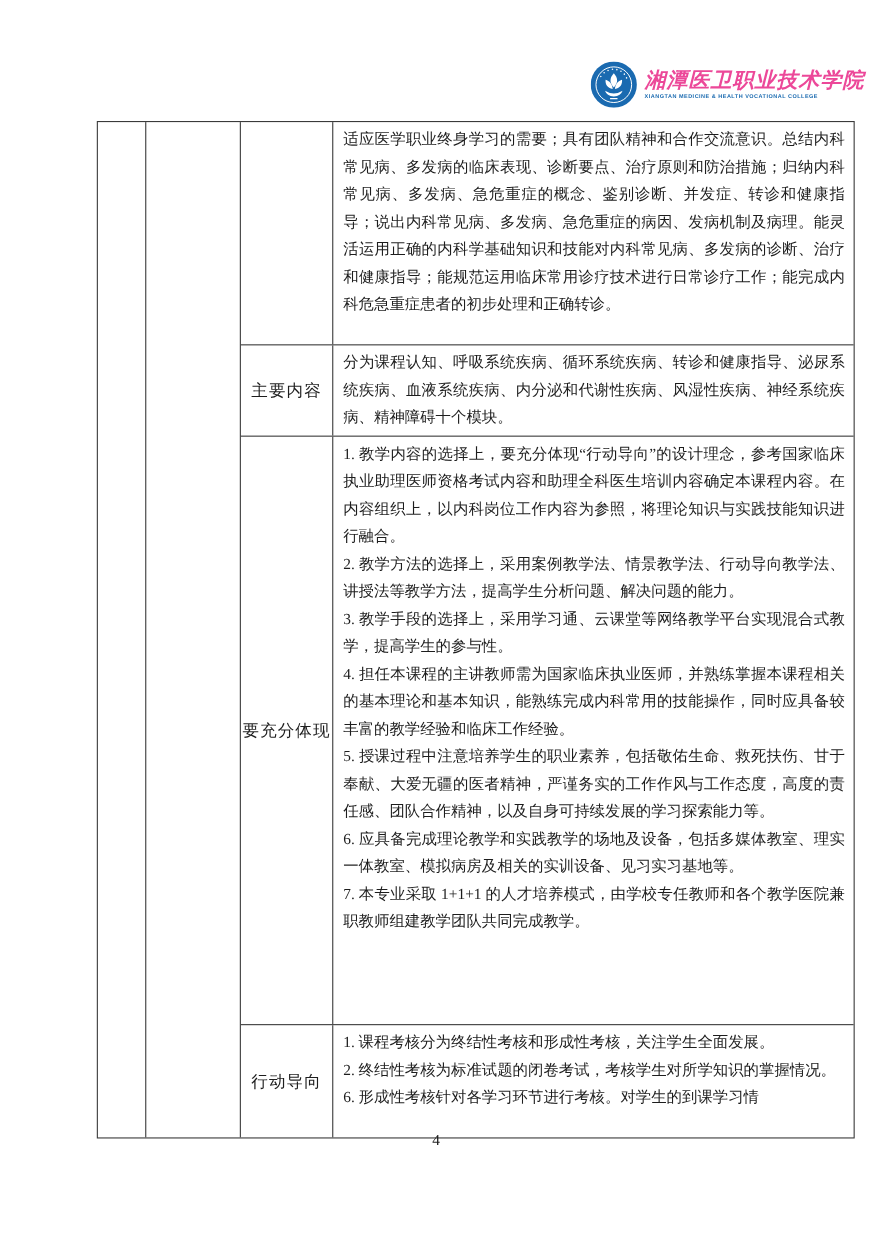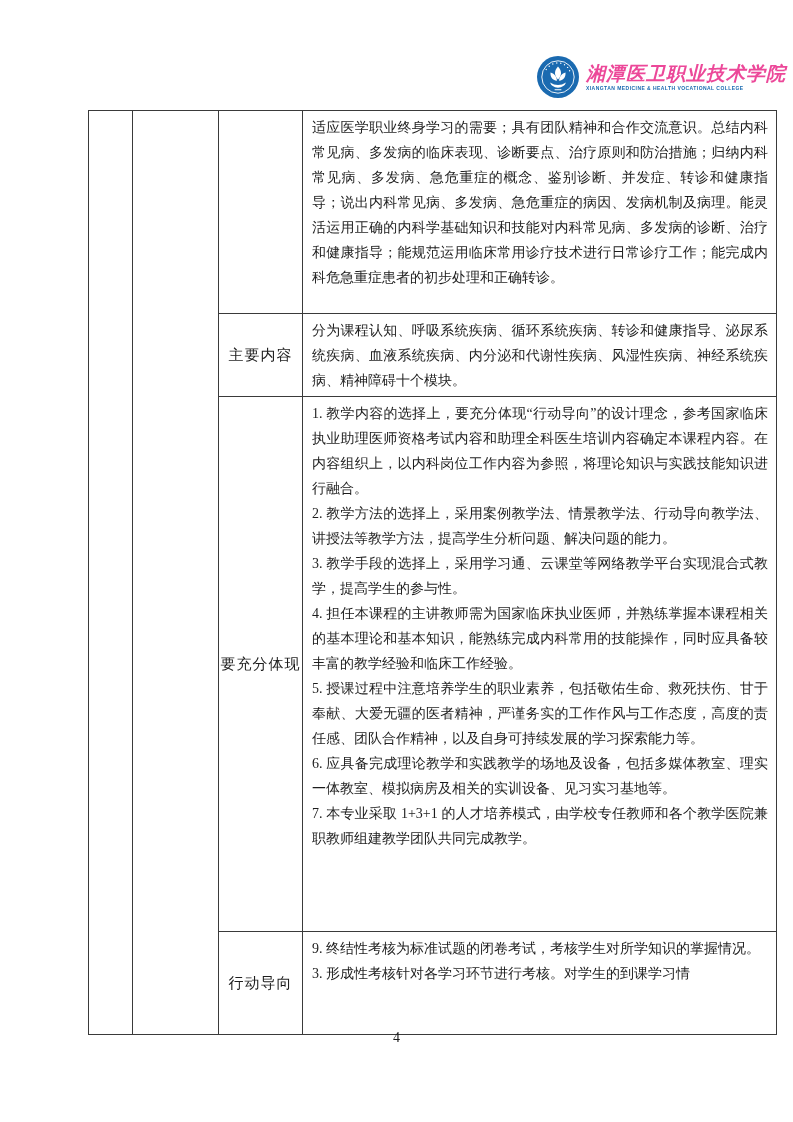--- a/index.html
+++ b/index.html
@@ -123,29 +123,30 @@
 
       <div class="t-row r3">
         <div class="t-label">要充分体现</div>
         <div class="t-content">
             <p>1. 教学内容的选择上，要充分体现“行动导向”的设计理念，参考国家临床执业助理医师资格考试内容和助理全科医生培训内容确定本课程内容。在内容组织上，以内科岗位工作内容为参照，将理论知识与实践技能知识进行融合。</p>
             <p>2. 教学方法的选择上，采用案例教学法、情景教学法、行动导向教学法、讲授法等教学方法，提高学生分析问题、解决问题的能力。</p>
             <p>3. 教学手段的选择上，采用学习通、云课堂等网络教学平台实现混合式教学，提高学生的参与性。</p>
             <p>4. 担任本课程的主讲教师需为国家临床执业医师，并熟练掌握本课程相关的基本理论和基本知识，能熟练完成内科常用的技能操作，同时应具备较丰富的教学经验和临床工作经验。</p>
             <p>5.  授课过程中注意培养学生的职业素养，包括敬佑生命、救死扶伤、甘于奉献、大爱无疆的医者精神，严谨务实的工作作风与工作态度，高度的责任感、团队合作精神，以及自身可持续发展的学习探索能力等。</p>
             <p>6. 应具备完成理论教学和实践教学的场地及设备，包括多媒体教室、理实一体教室、模拟病房及相关的实训设备、见习实习基地等。</p>
-            <p>7. 本专业采取 1+3+1 的人才培养模式，由学校专任教师和各个教学医院兼职教师组建教学团队共同完成教学。</p>
+            <p>7. 本专业采取 1+1+1 的人才培养模式，由学校专任教师和各个教学医院兼职教师组建教学团队共同完成教学。</p>
           </div>
       </div>
 
       <div class="t-row r4">
         <div class="t-label">行动导向</div>
         <div class="t-content">
-            <p>9. 终结性考核为标准试题的闭卷考试，考核学生对所学知识的掌握情况。</p>
-            <p>3. 形成性考核针对各学习环节进行考核。对学生的到课学习情</p>
+            <p>1. 课程考核分为终结性考核和形成性考核，关注学生全面发展。</p>
+            <p>2. 终结性考核为标准试题的闭卷考试，考核学生对所学知识的掌握情况。</p>
+            <p>6. 形成性考核针对各学习环节进行考核。对学生的到课学习情</p>
           </div>
       </div>
 
     </div>
   </div>
 
   <div class="page-number">4</div>
 
 </div>
 

